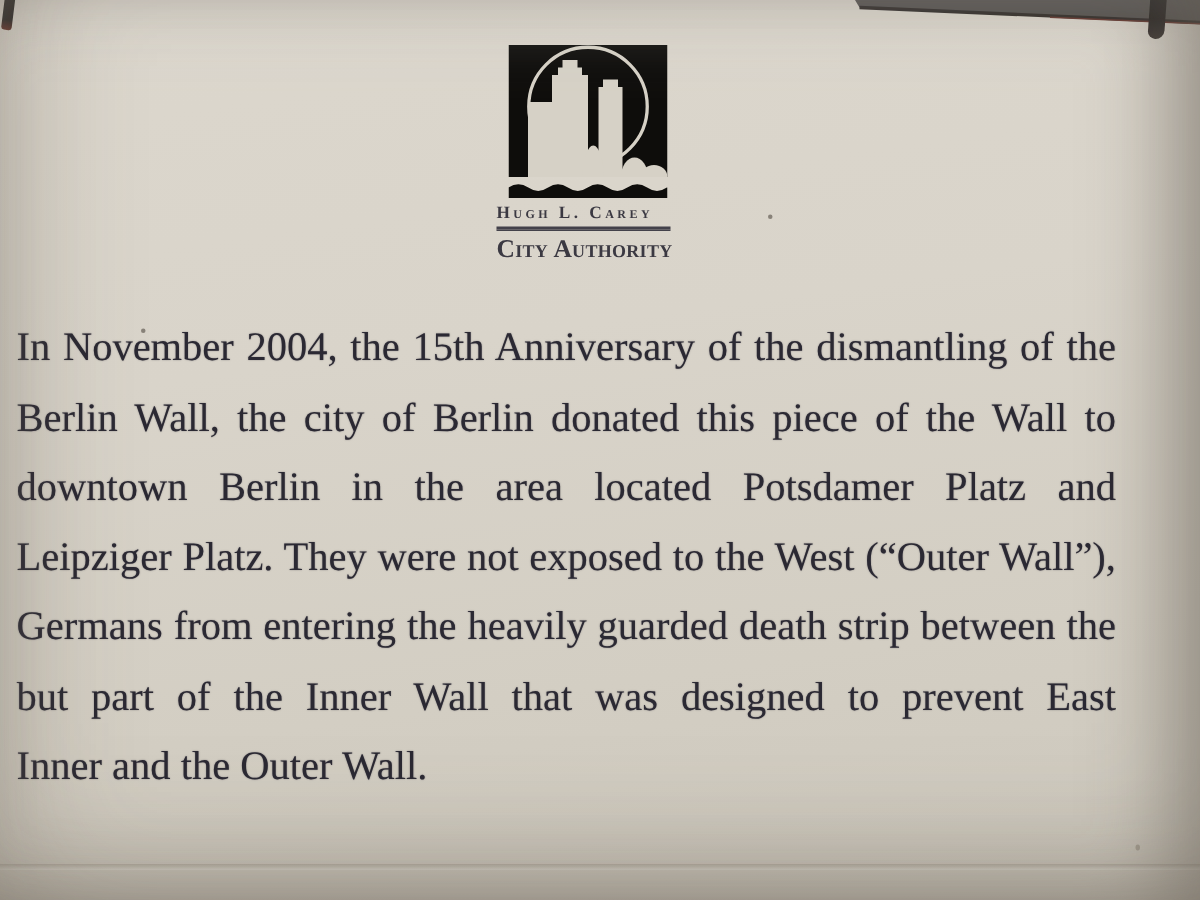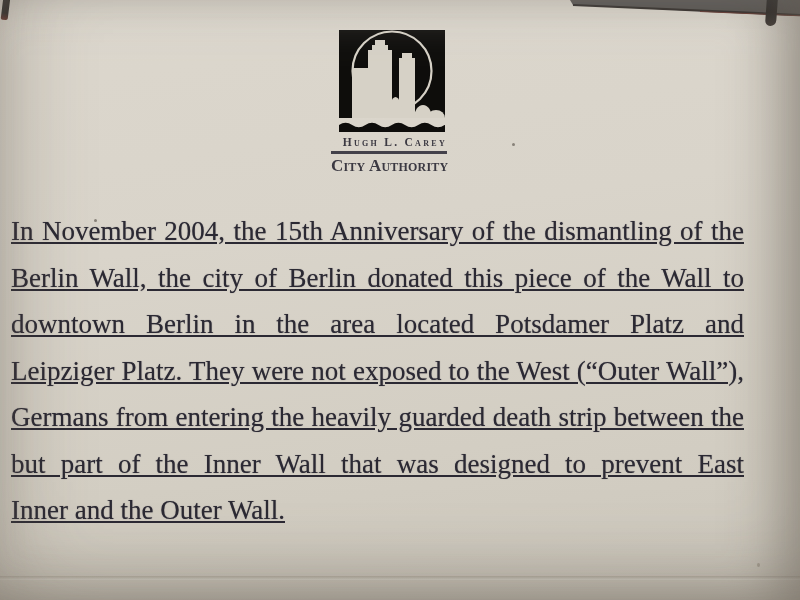--- a/index.html
+++ b/index.html
@@ -24,21 +24,21 @@
   .clip-right {
     position: absolute; left: 766px; top: -4px; width: 11px; height: 30px;
     background: linear-gradient(180deg, #0c0a09 0%, #171413 55%, #36302c 100%);
     border-radius: 0 0 6px 5px; transform: rotate(4deg); z-index: 4;
   }
 
   
   .logo-mark { position: absolute; left: 339px; top: 30px; z-index: 2; }
   .logo-text {
     position: absolute; left: 331px; top: 136px; width: 116px; z-index: 2;
-    text-align: right; color: #3b3942;
+    text-align: left; color: #3b3942;
     font-variant: small-caps;
   }
   .logo-line-1 {
     font-size: 11.5px; letter-spacing: 2.3px; font-weight: bold;
     padding-bottom: 3px; white-space: nowrap;
   }
   .logo-line-2 {
     font-size: 17px; letter-spacing: 1.1px; font-weight: bold;
     padding: 1px 0 2px 0; white-space: nowrap;
   }
@@ -49,21 +49,21 @@
   .logo-rule { height: 1.5px; background: #43414a; }
 
   
   .body-text {
     position: absolute; left: 11px; top: 208px; width: 733px; z-index: 2;
     font-size: 27px; line-height: 46.5px; color: #2b2933;
     text-shadow: 0 0 1px rgba(43, 41, 55, 0.55);
   }
   .pline {
     height: 46.5px; overflow: hidden;
-    text-align: justify; text-align-last: justify; text-decoration: underline;
+    text-align: justify; text-align-last: justify;
   }
   .pline::after { content: ""; display: inline-block; width: 100%; height: 0; }
   .pline-last { text-align: right; text-align-last: left; }
   .pline-last::after { content: none; }
 
   
   .crease {
     position: absolute; left: 0; top: 576px; width: 800px; height: 4px; z-index: 2;
     background: linear-gradient(180deg, rgba(122,112,99,0.28) 0%, rgba(255,255,248,0.28) 100%);
   }

